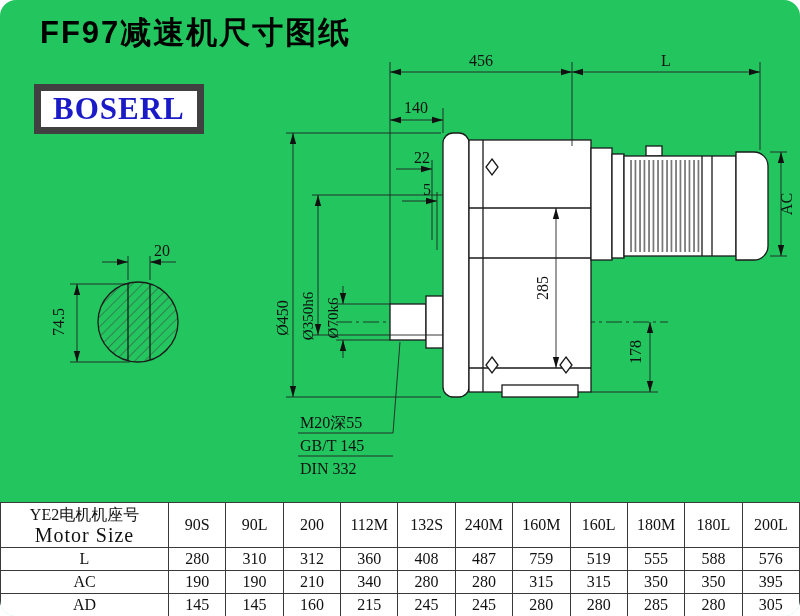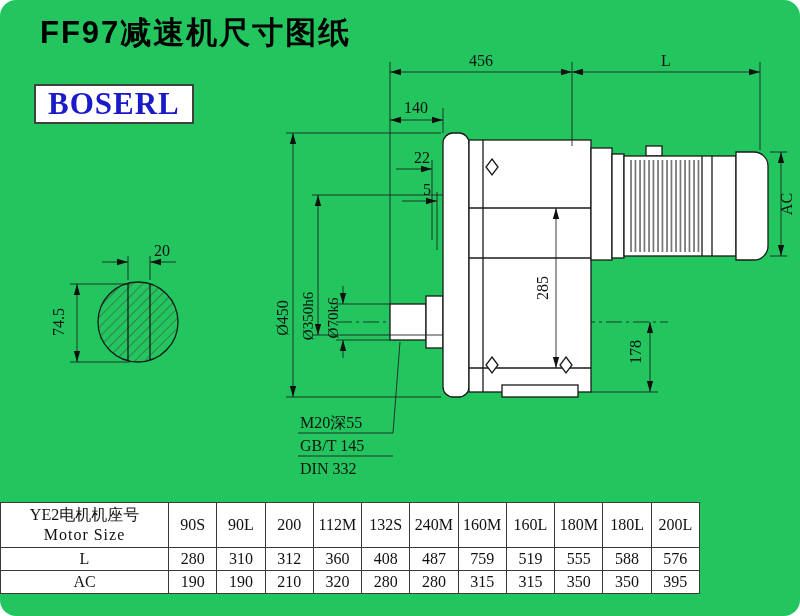--- a/index.html
+++ b/index.html
@@ -7,40 +7,40 @@
     position:relative; width:800px; height:616px; background:#22c55e;
     font-family:"Liberation Serif", serif; overflow:hidden; color:#111;border-radius:16px;
   }
   .page-title {
     position:absolute; left:40px; top:12px;
     font-family:"Liberation Sans", sans-serif;
     font-size:31px; font-weight:bold; letter-spacing:2px; color:#000;
   }
   .logo-box {
     position:absolute; left:34px; top:84px;
-    border:2px solid #404040; padding:0 12px; background:#fff;
+    border:7px solid #404040; padding:0 12px; background:#fff;
   }
   .logo-box span {
     font-family:"Liberation Serif", serif;
     font-size:31px; font-weight:bold; color:#1a1ac8; letter-spacing:1px;
   }
   .drawing { position:absolute; left:0; top:0; }
   .size-table {
-    position:absolute; left:0; top:502px; width:700px;
+    position:absolute; left:0; top:502px; width:800px;
     border-collapse:collapse; table-layout:fixed;
     font-family:"Liberation Serif", serif; background:#fff;
   }
   .size-table th, .size-table td {
     border:1px solid #3a3a3a; text-align:center; vertical-align:middle;
     font-size:16px; font-weight:normal; color:#111; padding:0; background:#fff;
   }
   .size-table thead th { height:44px; }
   .size-table tbody td { height:22px; }
   .hdr-cn { font-size:16px; line-height:20px; }
-  .hdr-en { font-size:16px; line-height:20px; letter-spacing:1px; }
+  .hdr-en { font-size:20px; line-height:20px; letter-spacing:1px; }
 </style>
 </head>
 <body>
 
 <div class="stage">
 
   <div class="page-title">FF97减速机尺寸图纸</div>
 
   <div class="logo-box">
     <span>BOSERL</span>
@@ -217,25 +217,39 @@
         <td>519</td>
         <td>555</td>
         <td>588</td>
         <td>576</td>
       </tr>
       <tr>
         <td>AC</td>
         <td>190</td>
         <td>190</td>
         <td>210</td>
-        <td>320</td>
+        <td>340</td>
         <td>280</td>
         <td>280</td>
         <td>315</td>
         <td>315</td>
         <td>350</td>
         <td>350</td>
         <td>395</td>
       </tr>
+      <tr>
+        <td>AD</td>
+        <td>145</td>
+        <td>145</td>
+        <td>160</td>
+        <td>215</td>
+        <td>245</td>
+        <td>245</td>
+        <td>280</td>
+        <td>280</td>
+        <td>285</td>
+        <td>280</td>
+        <td>305</td>
+      </tr>
     </tbody>
   </table>
 
 </div>
 
 </body></html>

